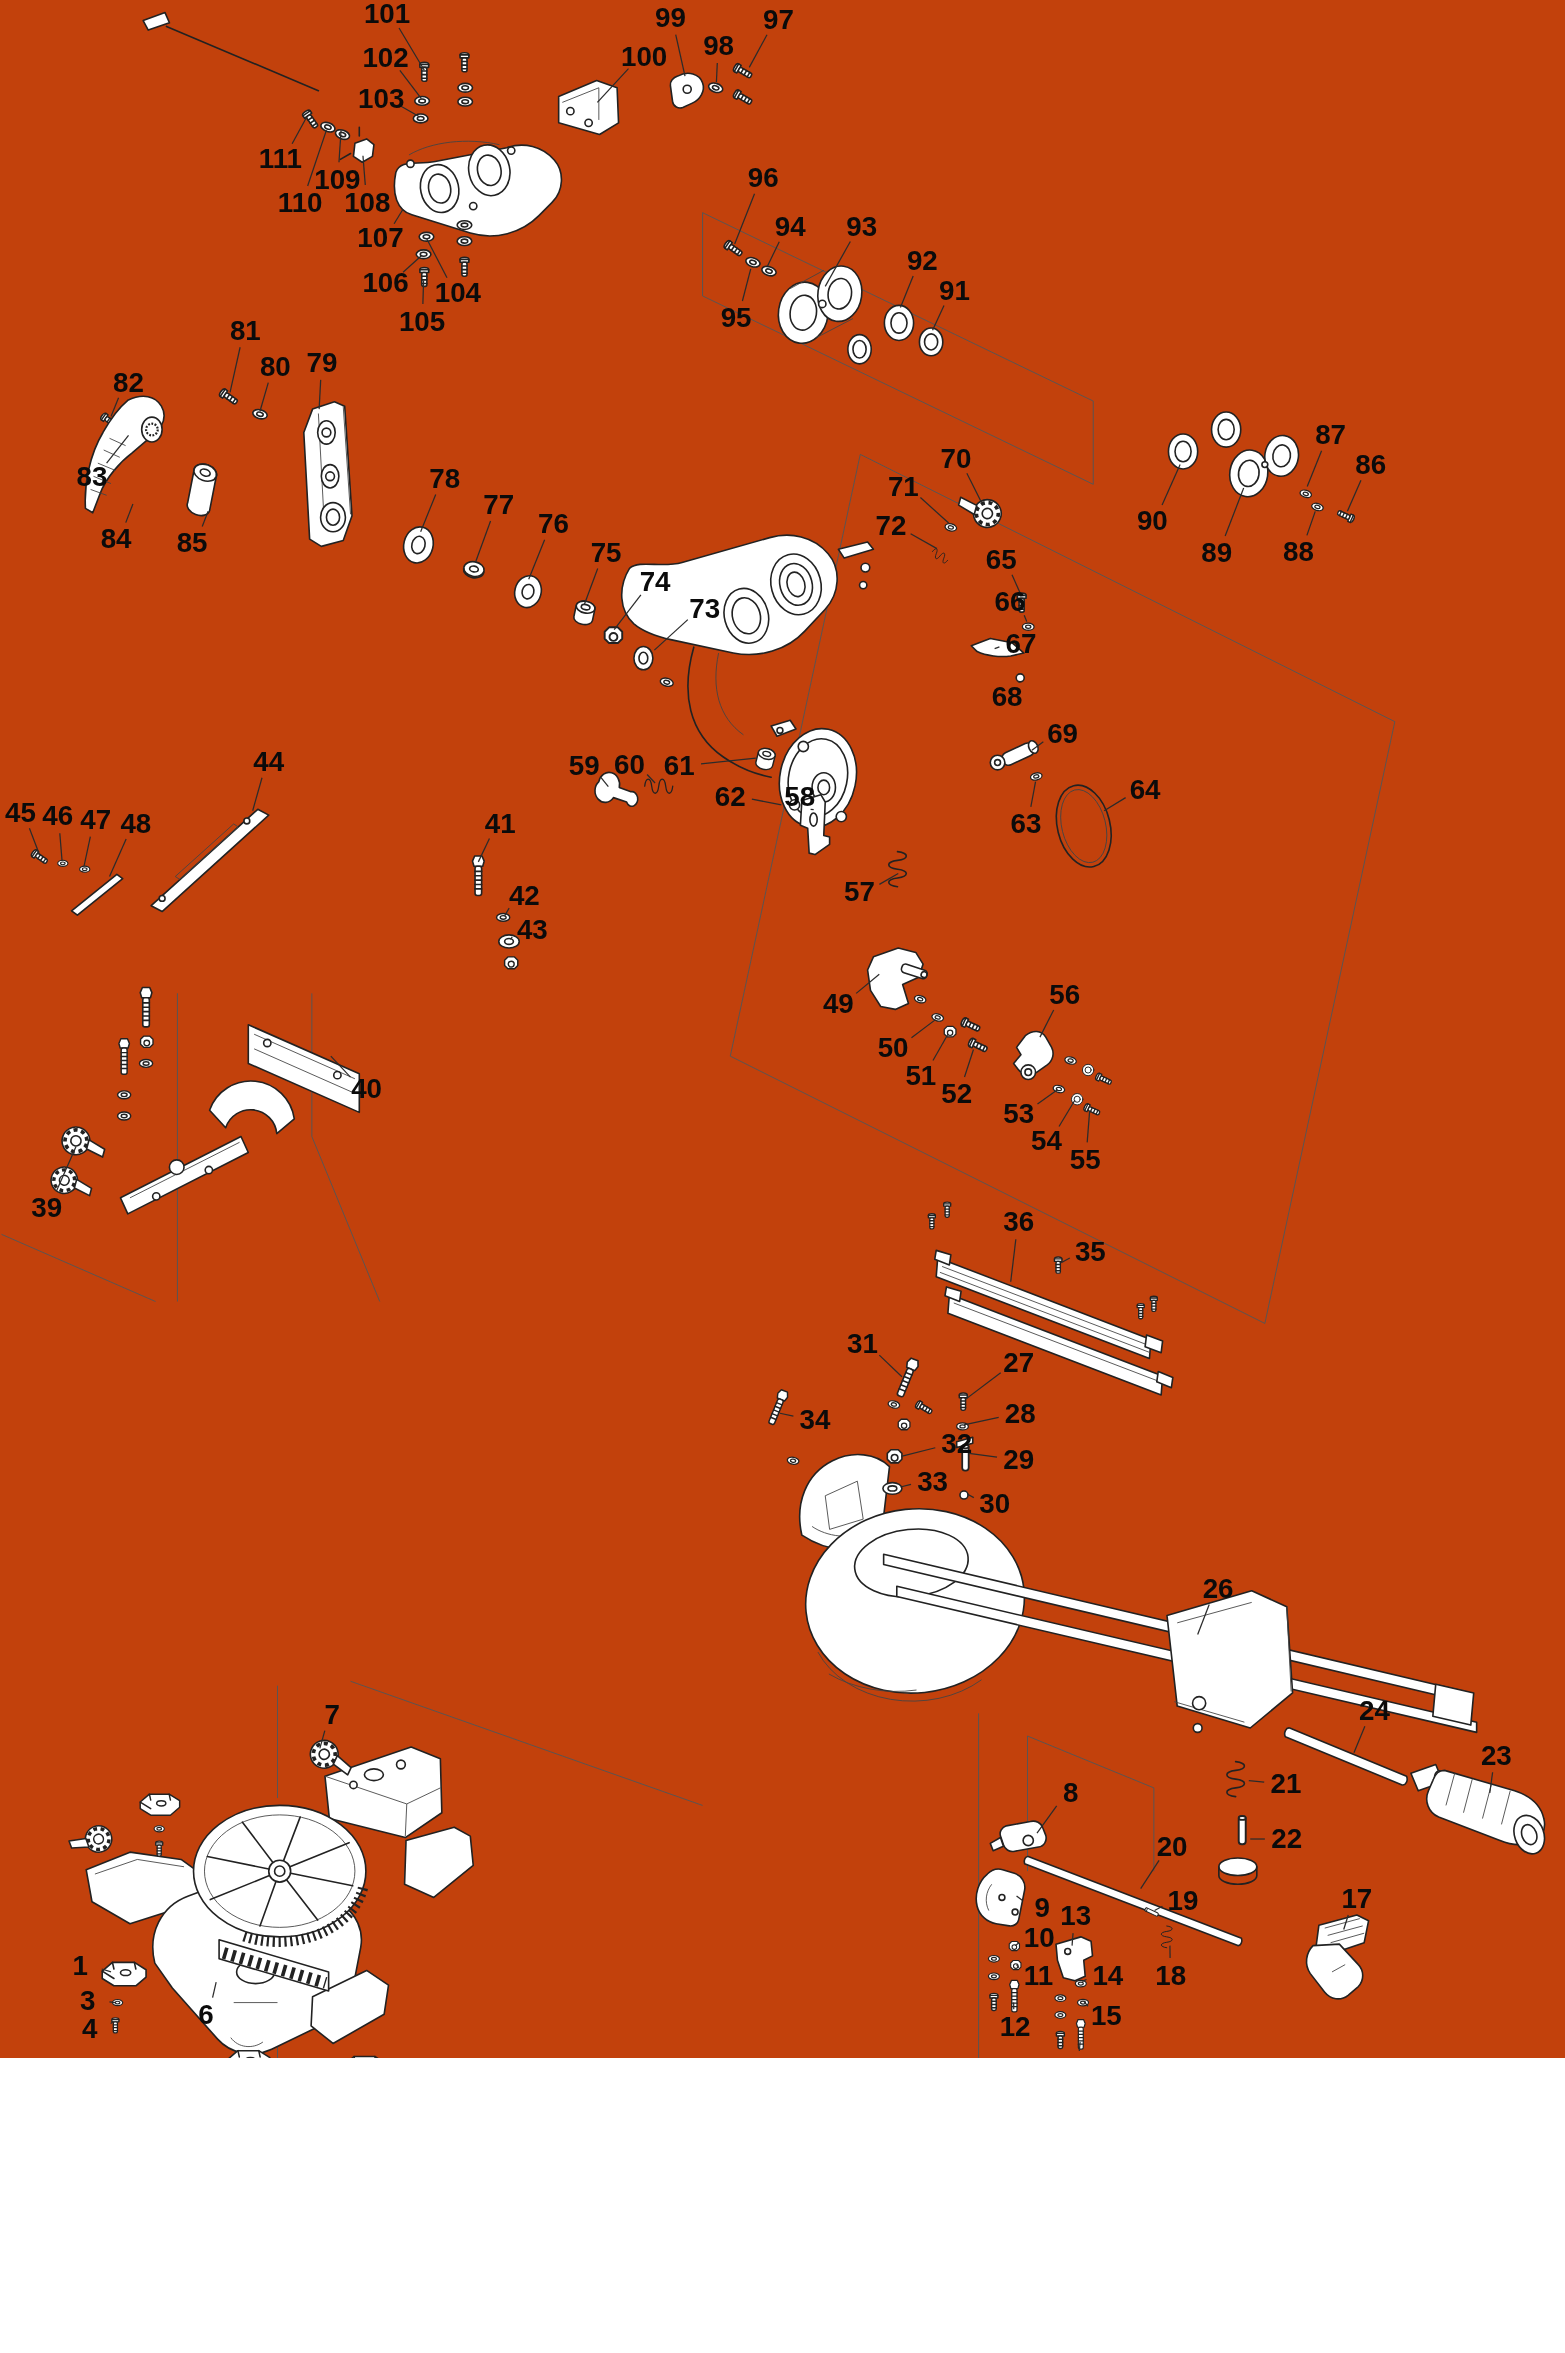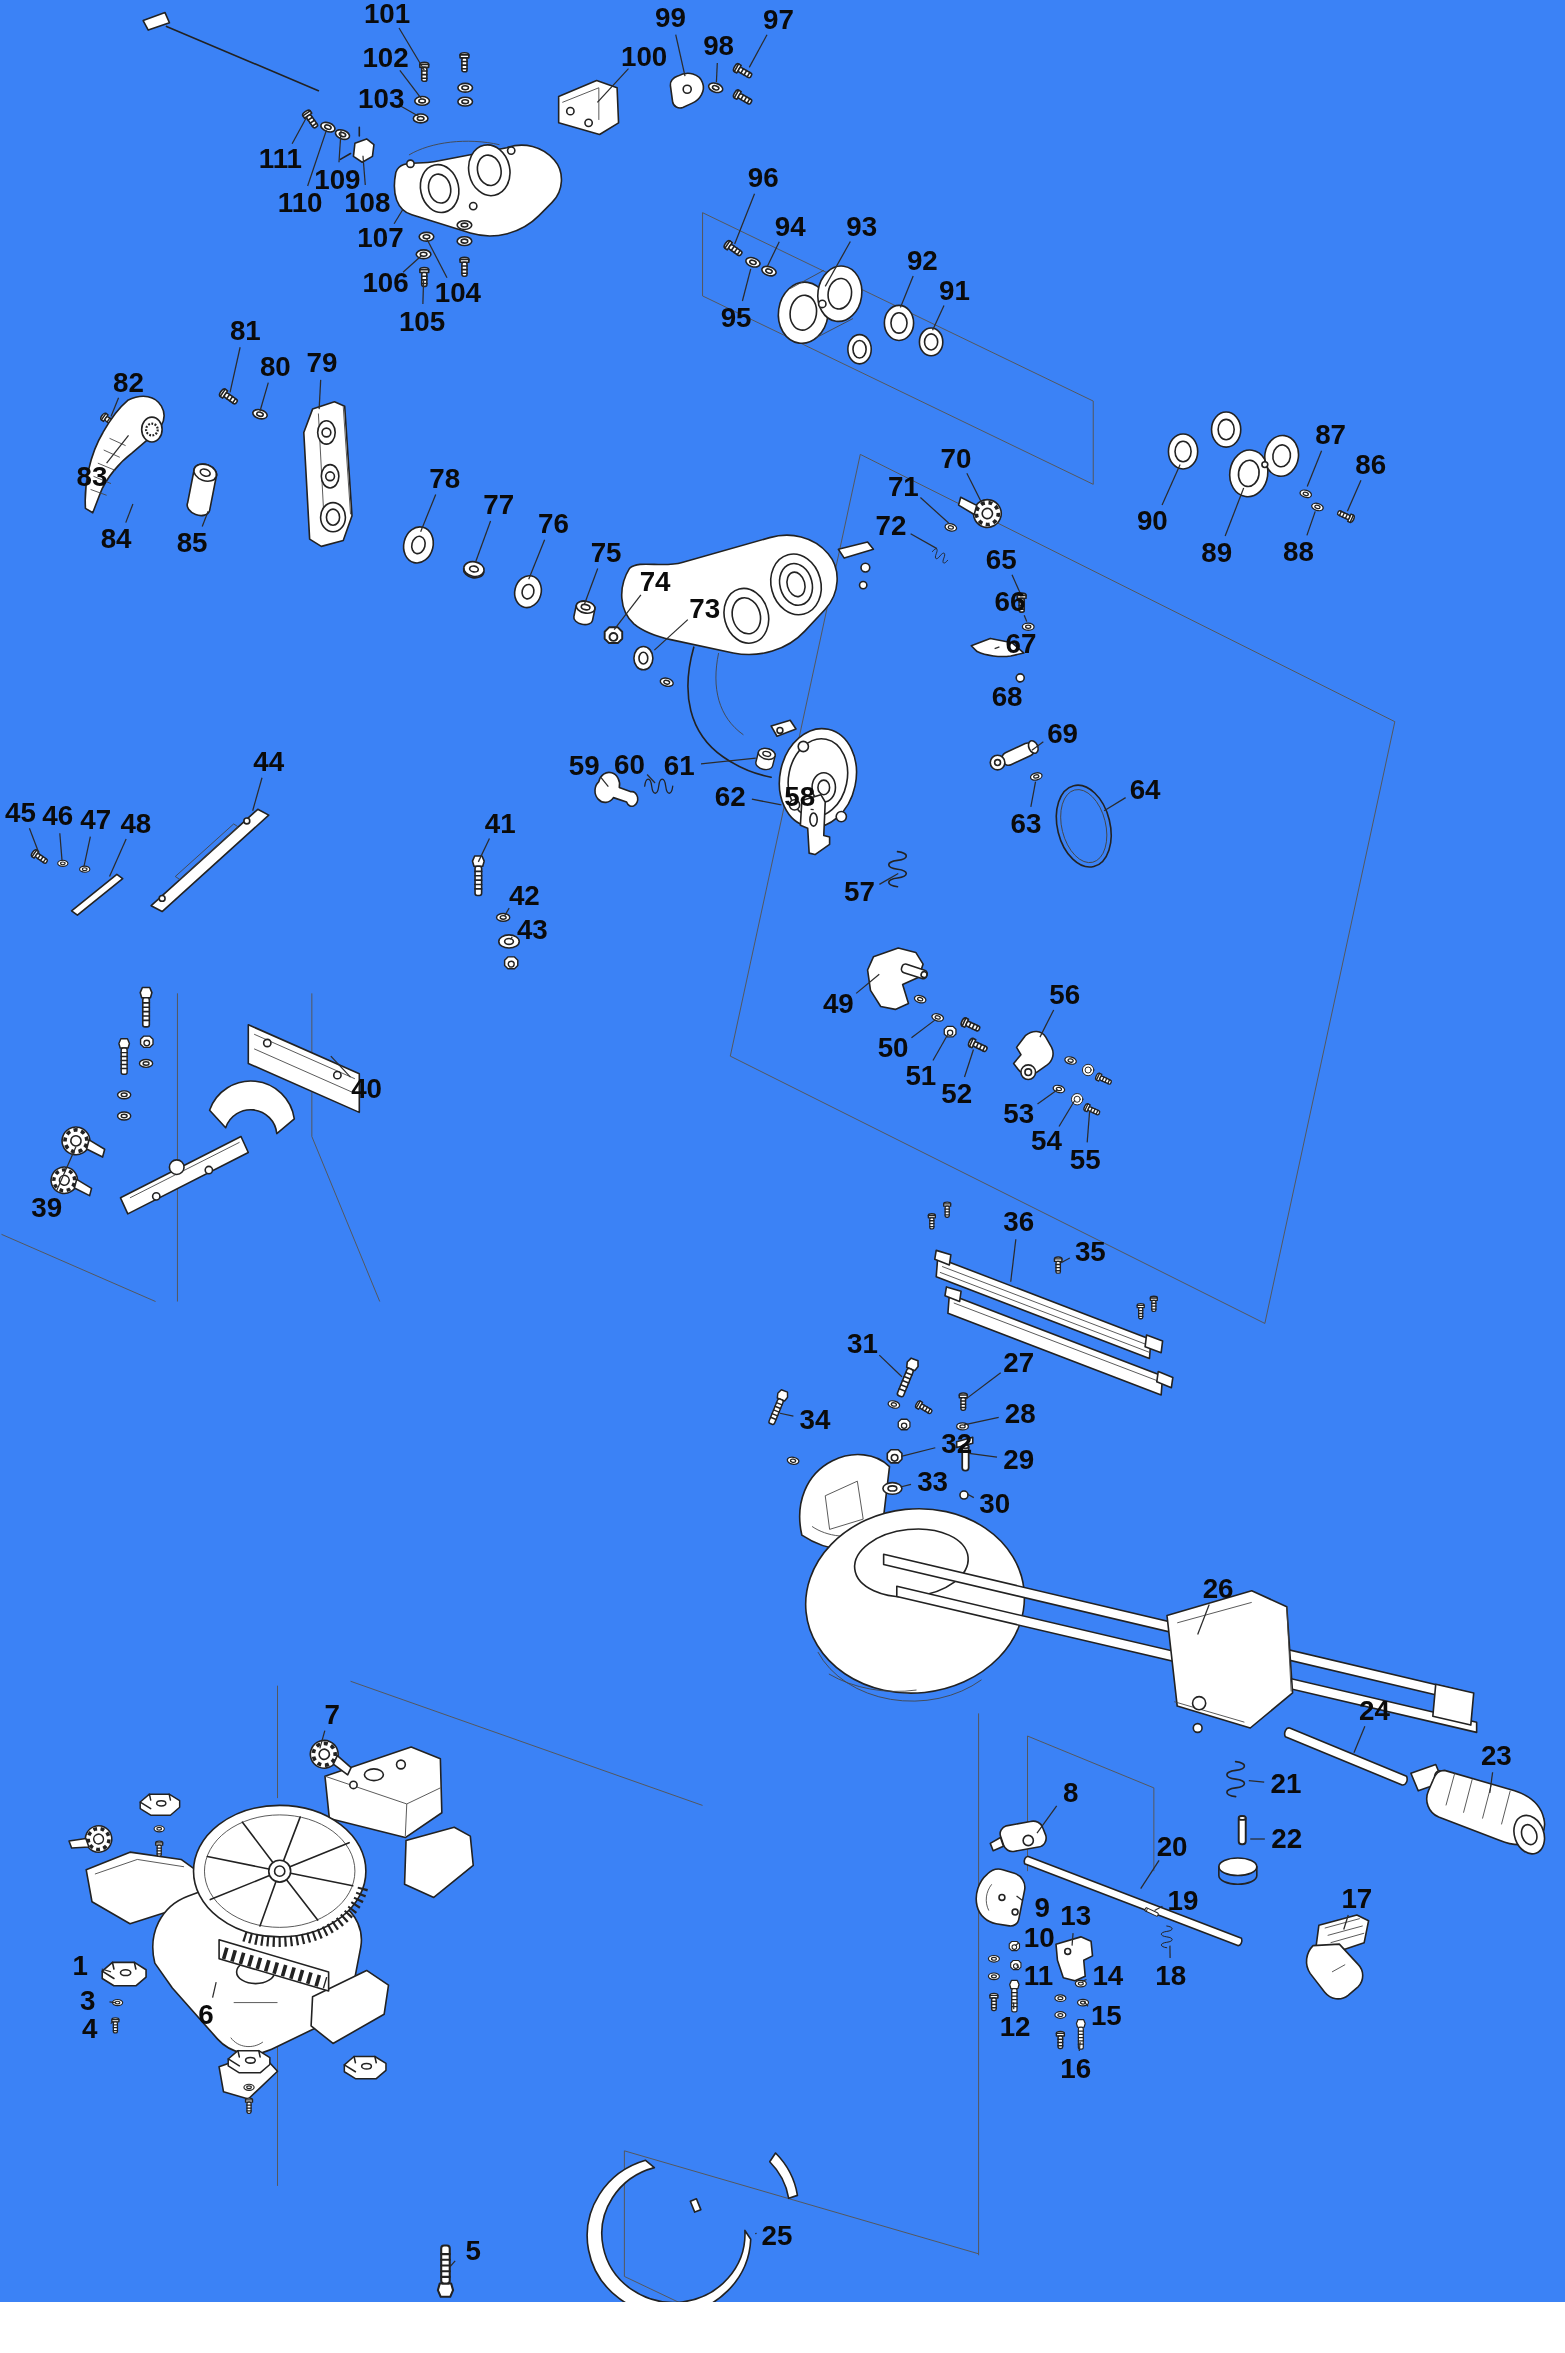--- a/index.html
+++ b/index.html
@@ -1,16 +1,16 @@
 <!DOCTYPE html>
 <html style="font-size:11.7px"><head>
 <meta charset="utf-8">
 <style>
   html,body{margin:0;padding:0;background:#ffffff;}
-  .stage{position:relative;width:1565px;height:2302px;background:#3b82f6;overflow:hidden;
+  .stage{position:relative;width:1565px;height:2058px;background:#c2410c;overflow:hidden;
          font-family:"Liberation Sans", sans-serif;}
   svg{position:absolute;left:0;top:0;}
   svg .ln{stroke:#222;stroke-width:2.2;fill:none;stroke-linecap:round;stroke-linejoin:round;}
   svg .f{fill:#ffffff;stroke:#222;stroke-width:2.2;stroke-linecap:round;stroke-linejoin:round;}
   svg .thin{stroke:#444;stroke-width:1.2;fill:none;}
   svg .grp{stroke:#555;stroke-width:1.3;fill:none;}
   svg .tick{stroke:#222;fill:none;}
   svg text.callout{fill:#0b0b0b;stroke:none;font-weight:bold;font-size:38px;
                    font-family:"Liberation Sans", sans-serif;text-anchor:middle;}
   svg .leader{stroke:#2b2b2b;stroke-width:1.7;fill:none;}

